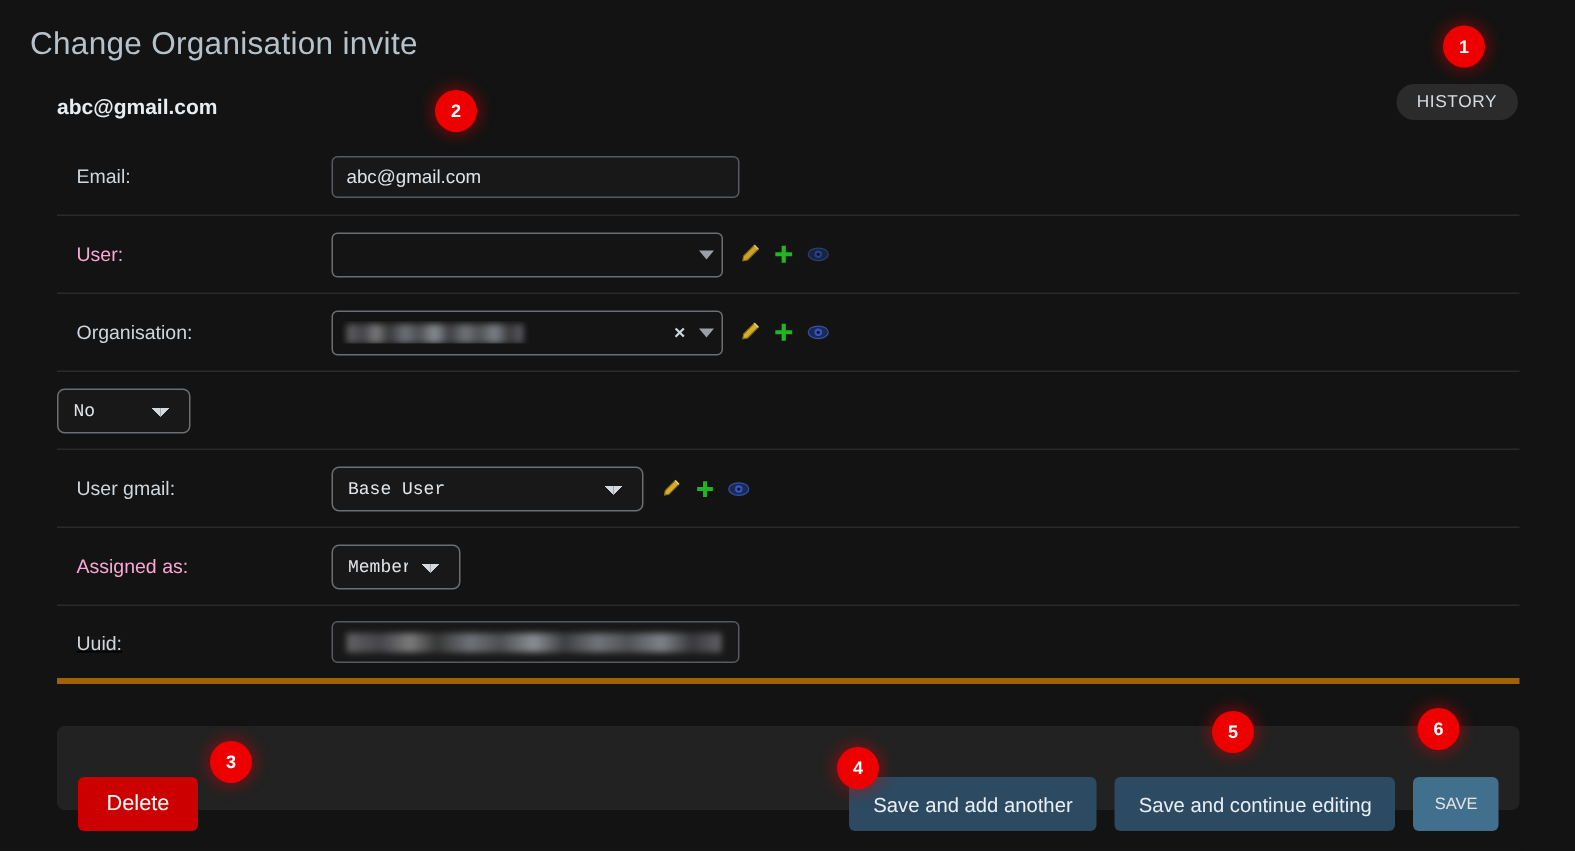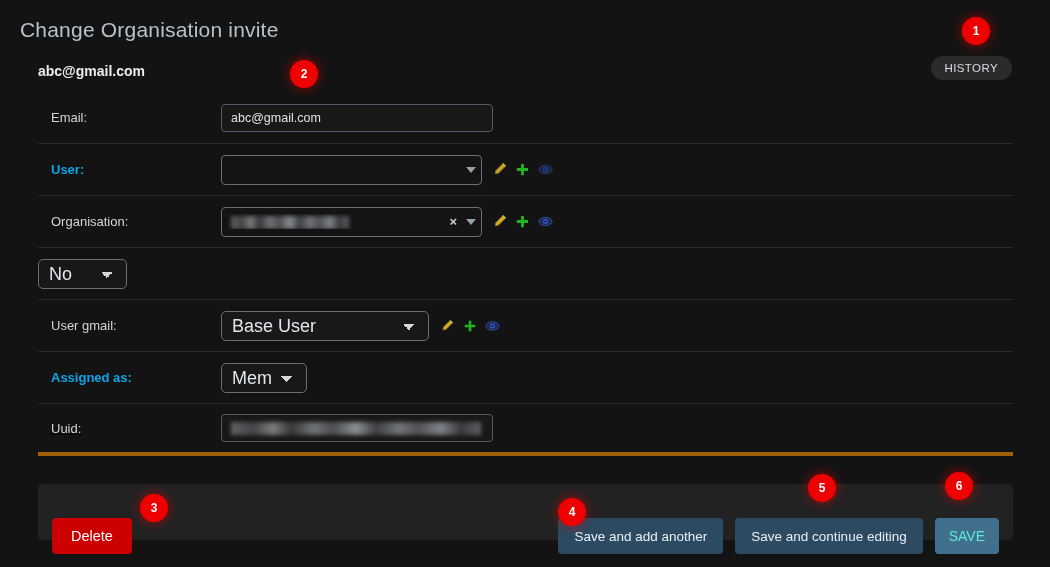--- a/index.html
+++ b/index.html
@@ -78,21 +78,21 @@
   }
   .form-row:last-child { border-bottom: 4px solid #a16207; text-decoration: underline; }
 
   .row-label {
     width: 183px;
     padding-left: 13px;
     font-size: 13px;
     color: #cfd6dc;
     flex: 0 0 183px;
   }
-  .row-label.bold { font-weight: bold; color: #0ea5e9; }
+  .row-label.bold { font-weight: normal; color: #f9a8d4; }
 
   .row-field {
     display: flex;
     align-items: center;
     gap: 0px;
   }
 
   
   .text-input {
     width: 272px;
@@ -169,22 +169,22 @@
       linear-gradient(45deg, transparent 50%, #d3d9de 50%),
       linear-gradient(135deg, #d3d9de 50%, transparent 50%);
     background-position:
       calc(100% - 19px) 12px,
       calc(100% - 13px) 12px;
     background-size: 6px 6px, 6px 6px;
     background-repeat: no-repeat;
     border: 1px solid #6a6f74;
     border-radius: 5px;
     color: #e0e6eb;
-    font-size: 18px;
-    font-family: Liberation Sans, sans-serif;
+    font-size: 12px;
+    font-family: Liberation Mono, monospace;
     height: 30px;
     padding: 0 34px 0 10px;
     outline: none;
     cursor: pointer;
   }
   select.w-joined { width: 89px; }
   select.w-role { width: 208px; }
   select.w-assigned { width: 86px; }
 
   
@@ -237,22 +237,22 @@
   }
   .btn-save-blue {
     background: #2c4a61;
     color: #e9eff4;
     font-size: 13.5px;
     padding: 0 16px;
     margin-left: 12px;
   }
   .btn-save-default {
     background: #41708f;
-    color: #5eead4;
-    font-size: 14px;
+    color: #e5e5e5;
+    font-size: 11px;
     padding: 0 14px;
     margin-left: 12px;
   }
   .spacer { flex: 1; }
 
   
   .badge {
     position: absolute;
     width: 28px;
     height: 28px;

